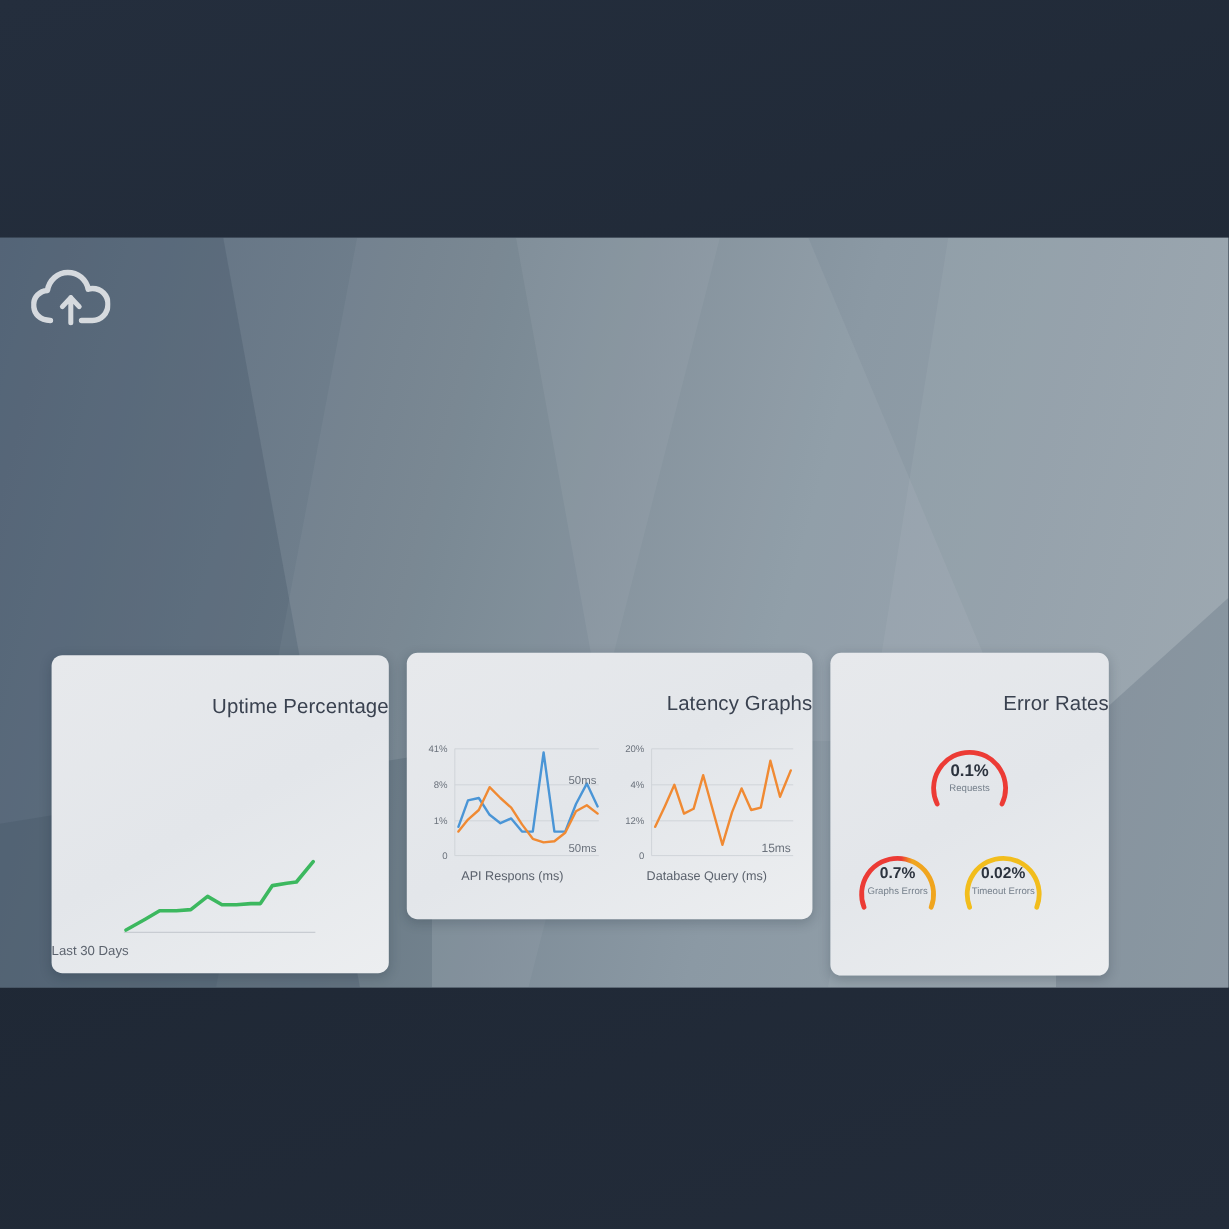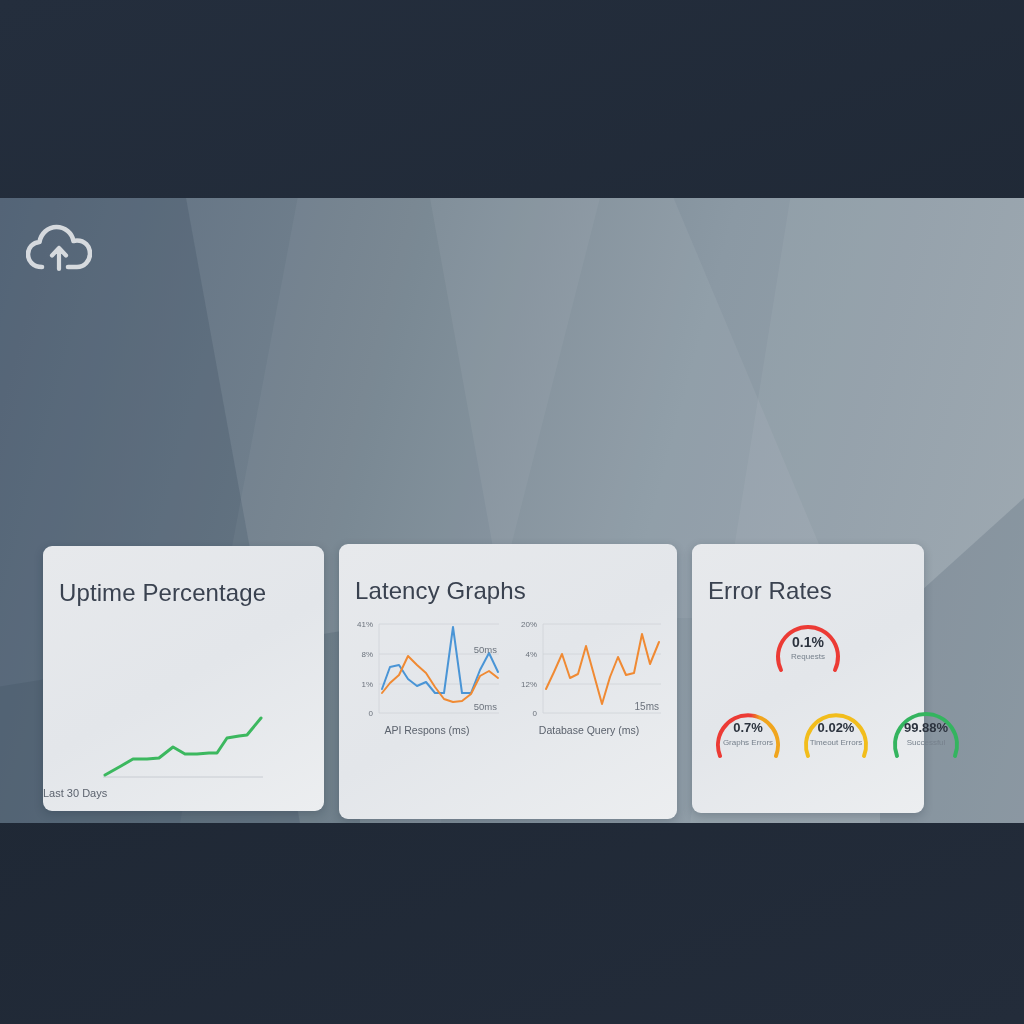--- a/index.html
+++ b/index.html
@@ -66,28 +66,28 @@
   }
 
   
   .card {
     position: absolute;
     background: linear-gradient(150deg, #e7e9ec 0%, #e3e6ea 50%, #eceef0 100%);
     border-radius: 9px;
     box-shadow: 0 3px 10px rgba(20, 30, 45, 0.22);
   }
   #card-uptime  { left: 43px;  top: 348px; width: 281px; height: 265px; }
-  #card-latency { left: 339px; top: 346px; width: 338px; height: 275px; }
+  #card-latency { left: 339px; top: 346px; width: 338px; height: 222px; }
   #card-errors  { left: 692px; top: 346px; width: 232px; height: 269px; }
 
   .card-title {
     position: absolute;
-    left: 16px; right: 0;
-    text-align: left;
-    font-size: 24px;
+    left: 0; right: 0;
+    text-align: right;
+    font-size: 17px;
     color: #3a4250;
     letter-spacing: 0.1px;
   }
   #t-uptime  { top: 33px; }
   #t-latency { top: 33px; }
   #t-errors  { top: 33px; }
 
   
   #donut-wrap {
     position: absolute;
@@ -265,23 +265,16 @@
       </div>
 
       <div class="gauge gauge-sm" id="g-2">
         <svg viewBox="0 0 80 62" width="80" height="62">
           <path d="M12 56 A30 30 0 1 1 68 56" fill="none" stroke="#f2bd1c" stroke-width="4" stroke-linecap="round"></path>
         </svg>
         <div class="gauge-val">0.02%</div>
         <div class="gauge-lbl">Timeout Errors</div>
       </div>
 
-      <div class="gauge gauge-sm" id="g-3">
-        <svg viewBox="0 0 84 62" width="84" height="62">
-          <path d="M13 56 A31 31 0 1 1 71 56" fill="none" stroke="#34b45f" stroke-width="4" stroke-linecap="round"></path>
-        </svg>
-        <div class="gauge-val">99.88%</div>
-        <div class="gauge-lbl">Successful</div>
-      </div>
     </div>
 
   </div>
 </div>
 
 </body></html>

